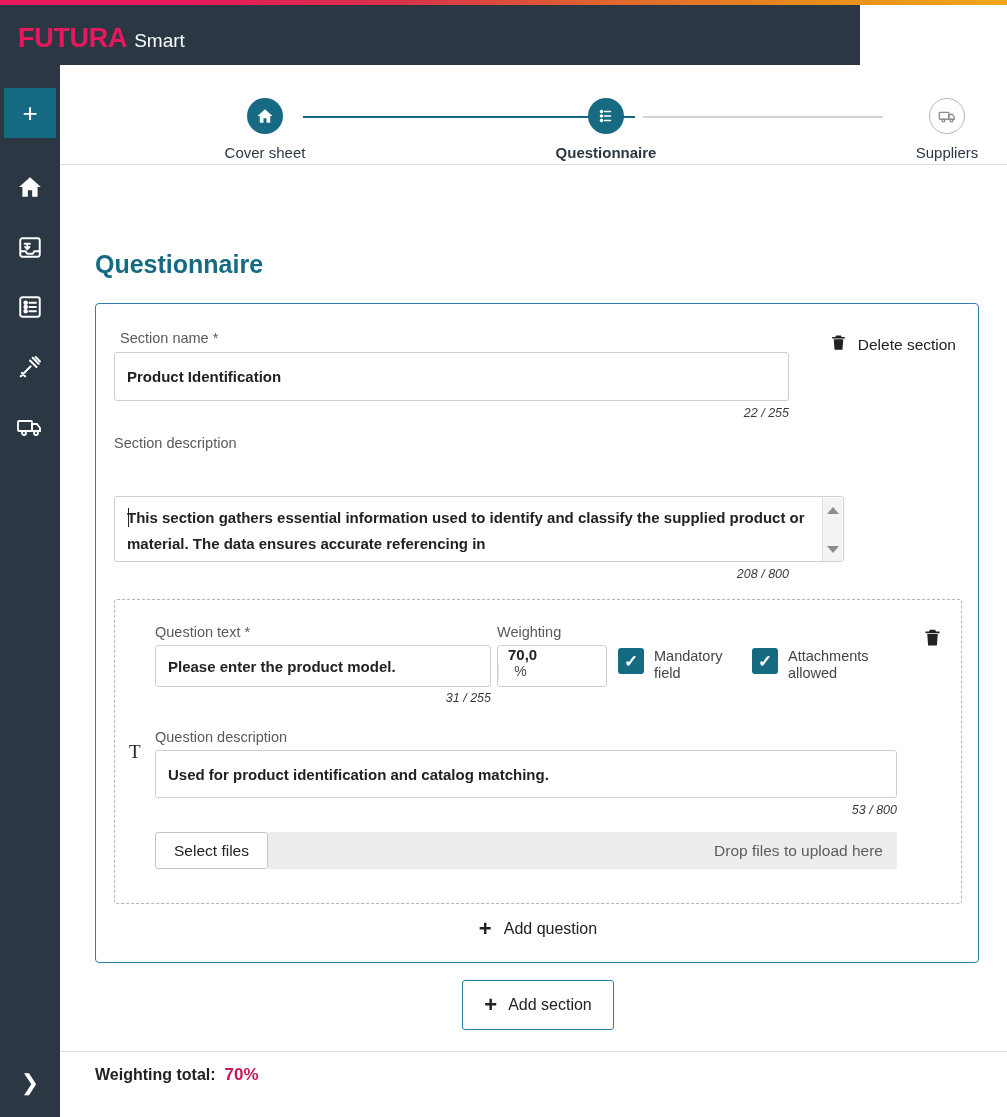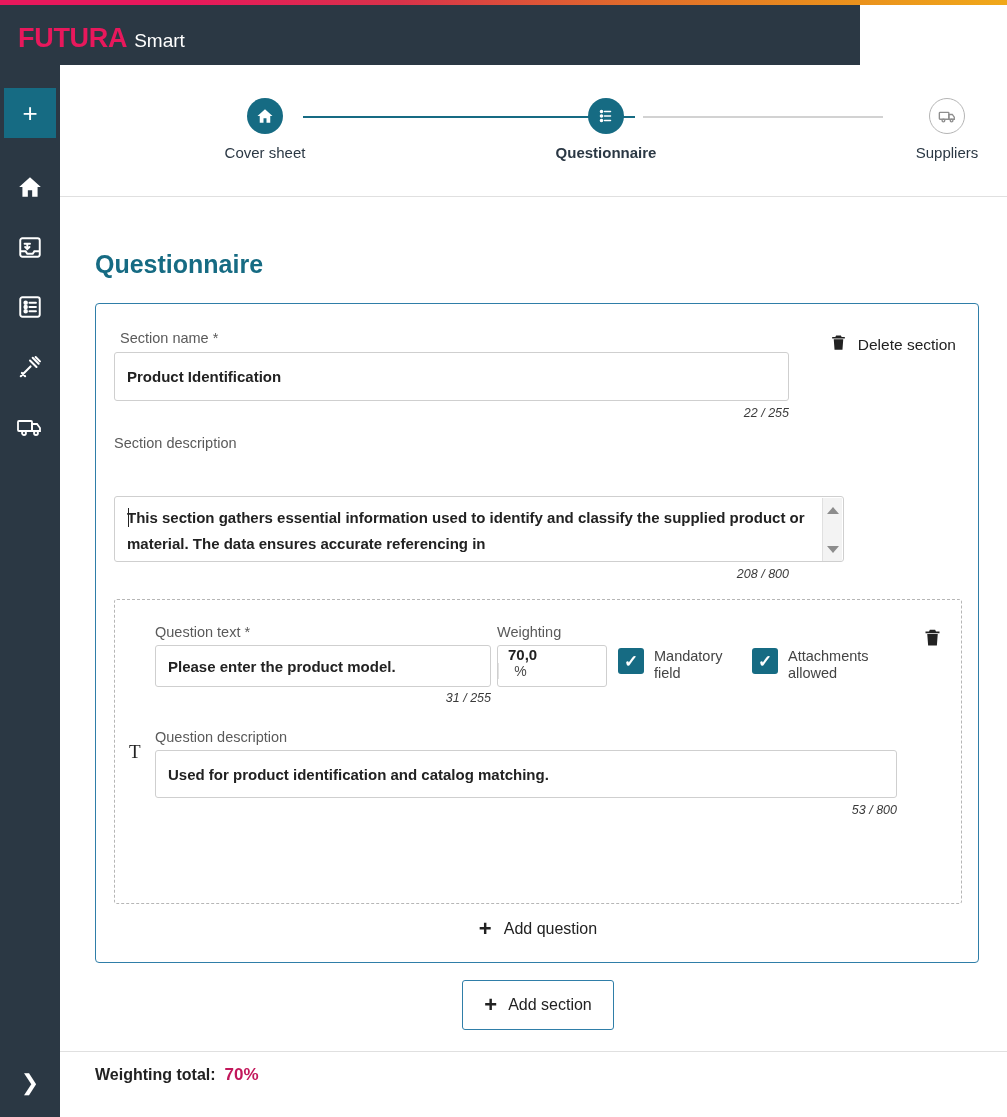--- a/index.html
+++ b/index.html
@@ -74,21 +74,21 @@
   .content {
     position: absolute; top: 65px; left: 60px;
     width: 947px; height: 1052px;
     background: #ffffff;
     overflow: hidden;
   }
 
   
   .stepper {
     position: relative;
-    height: 132px;
+    height: 100px;
     border-bottom: 1px solid #e0e0e0;
   }
   .step {
     position: absolute; top: 33px;
     text-align: center;
     width: 180px;
   }
   .step-circle {
     width: 36px; height: 36px; border-radius: 50%;
     margin: 0 auto;
@@ -444,20 +444,26 @@
         </div>
 
         <div style="position:absolute; left:40px; top:128px;">
           <span class="field-label">Question description</span>
         </div>
         <div style="position:absolute; left:40px; top:150px; width:742px;">
           <input class="text-input" style="height: 48px;" value="Used for product identification and catalog matching.">
           <div class="counter" style="margin-top:5px;">53 / 800</div>
         </div>
 
+        <div style="position:absolute; left:40px; top:232px; width:742px; display:flex; gap:0;">
+          <button class="btn-outline">Select files</button>
+          <div class="dropzone">
+            <span>Drop files to upload here</span>
+          </div>
+        </div>
       </div>
 
       <div class="add-question">
         <span class="plus-glyph">+</span>
         <span>Add question</span>
       </div>
     </div>
 
     <div class="add-section-btn">
       <span class="plus-glyph">+</span>

